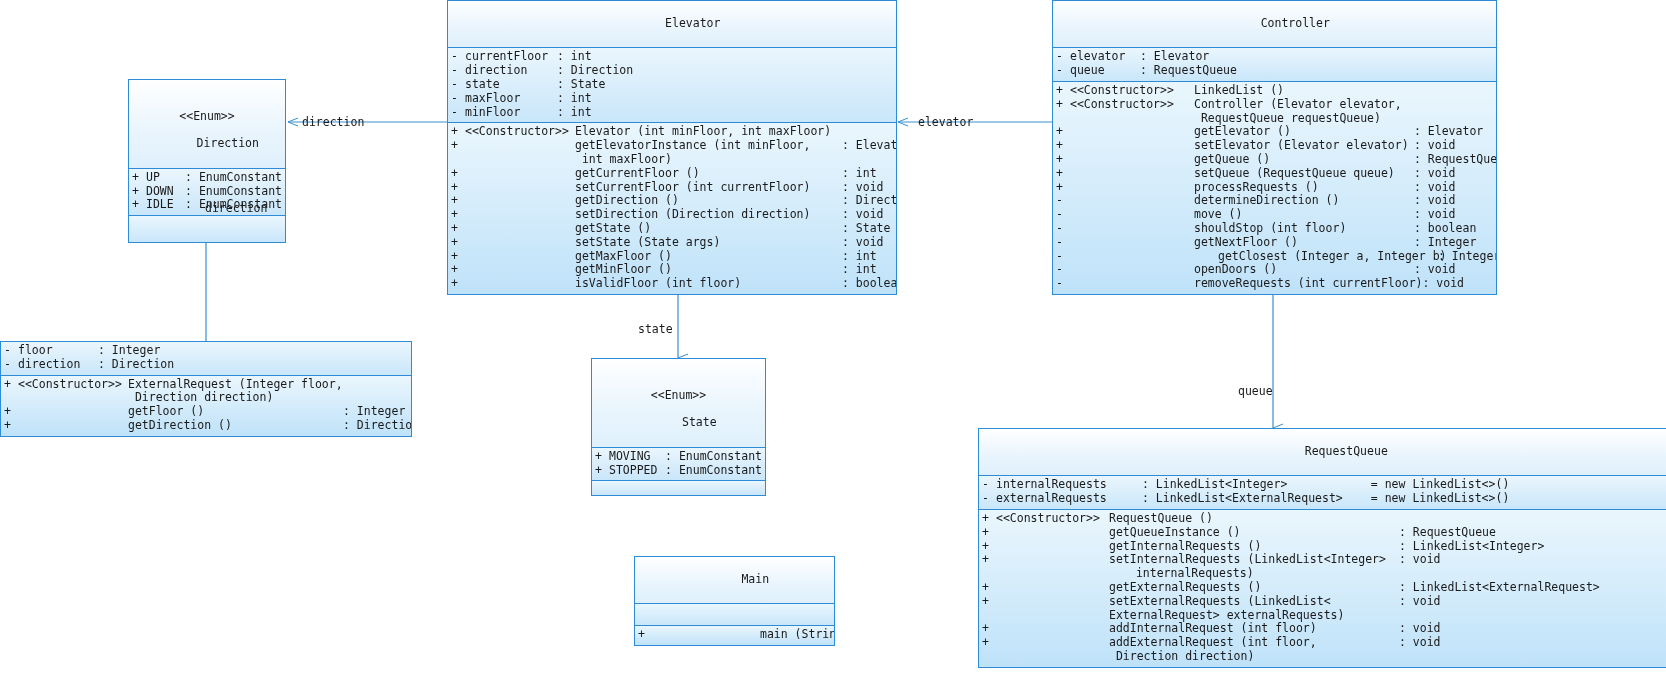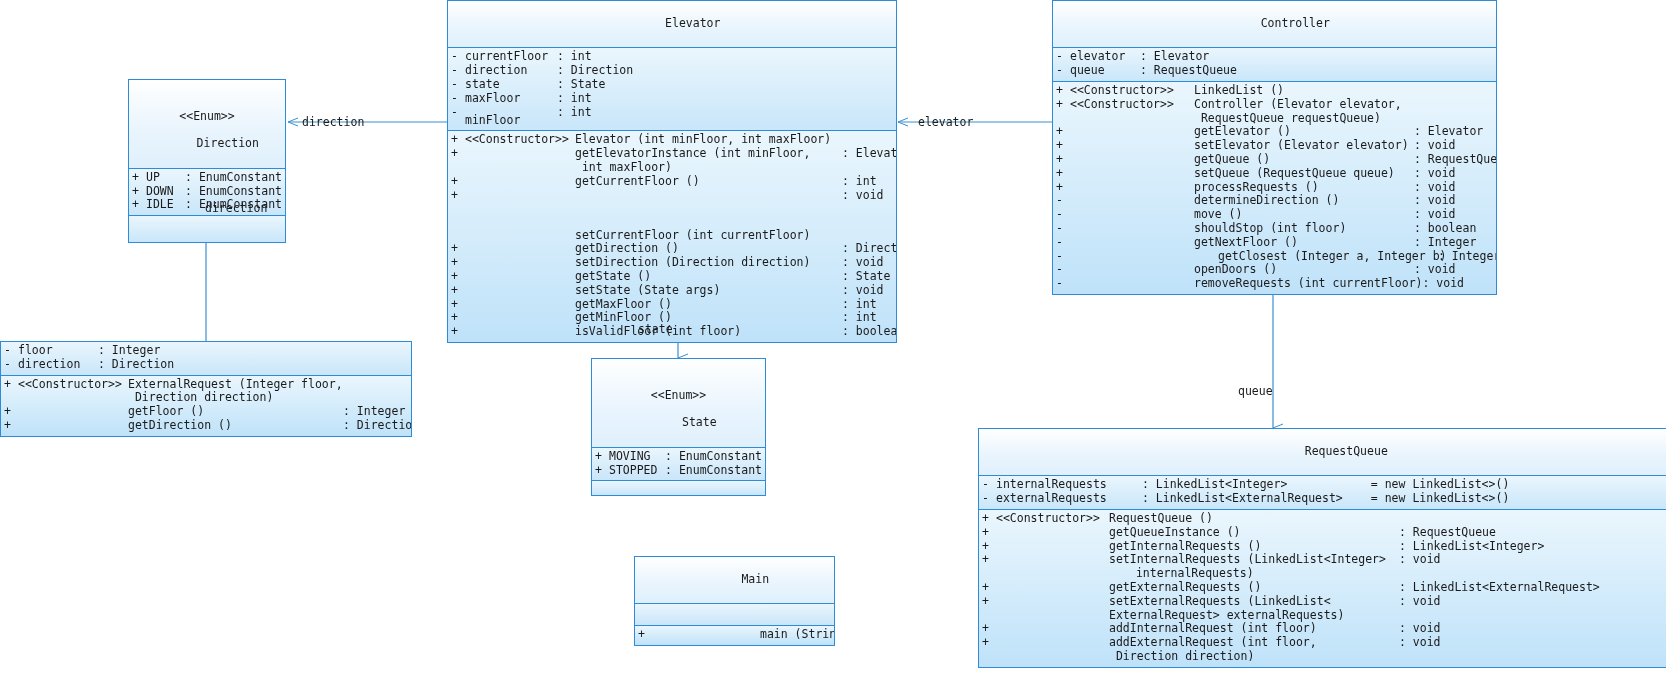--- a/index.html
+++ b/index.html
@@ -130,28 +130,28 @@
 
   <div class="uml-class" style="left:447px; top:0px; width:450px;">
     <div class="uml-title">
       <span>Elevator</span>
     </div>
     <div class="uml-attrs" id="elevator-attrs">
         <div class="row"><span class="vis">-</span><span style="display: inline-block; min-width: 92px;">currentFloor</span><span>: int</span></div>
         <div class="row"><span class="vis">-</span><span style="display: inline-block; min-width: 92px;">direction</span><span>: Direction</span></div>
         <div class="row"><span class="vis">-</span><span style="display: inline-block; min-width: 92px;">state</span><span>: State</span></div>
         <div class="row"><span class="vis">-</span><span style="display: inline-block; min-width: 92px;">maxFloor</span><span>: int</span></div>
-        <div class="row"><span class="vis">-</span><span style="display: inline-block; min-width: 92px; margin-top: 8px;">minFloor</span><span>: int</span></div>
+        <div class="row"><span class="vis">-</span><span style="display: inline-block; min-width: 92px;">minFloor</span><span>: int</span></div>
       </div>
     <div class="uml-ops" id="elevator-ops">
         <div class="row"><span class="vis">+</span><span style="display: inline-block; min-width: 110px;">&lt;&lt;Constructor&gt;&gt;</span><span style="display: inline-block; min-width: 267px;">Elevator (int minFloor, int maxFloor)</span><span></span></div>
         <div class="row"><span class="vis">+</span><span style="display: inline-block; min-width: 110px;"></span><span style="display: inline-block; min-width: 267px;">getElevatorInstance (int minFloor,</span><span>: Elevator</span></div>
         <div class="row"><span class="vis"></span><span style="display: inline-block; min-width: 110px;"></span><span style="display: inline-block; min-width: 267px;"> int maxFloor)</span><span></span></div>
         <div class="row"><span class="vis">+</span><span style="display: inline-block; min-width: 110px;"></span><span style="display: inline-block; min-width: 267px;">getCurrentFloor ()</span><span>: int</span></div>
-        <div class="row"><span class="vis">+</span><span style="display: inline-block; min-width: 110px;"></span><span style="display: inline-block; min-width: 267px; margin-top: 40px;">setCurrentFloor (int currentFloor)</span><span>: void</span></div>
+        <div class="row"><span class="vis">+</span><span style="display: inline-block; min-width: 110px;"></span><span style="display: inline-block; min-width: 267px;">setCurrentFloor (int currentFloor)</span><span>: void</span></div>
         <div class="row"><span class="vis">+</span><span style="display: inline-block; min-width: 110px;"></span><span style="display: inline-block; min-width: 267px;">getDirection ()</span><span>: Direction</span></div>
         <div class="row"><span class="vis">+</span><span style="display: inline-block; min-width: 110px;"></span><span style="display: inline-block; min-width: 267px;">setDirection (Direction direction)</span><span>: void</span></div>
         <div class="row"><span class="vis">+</span><span style="display: inline-block; min-width: 110px;"></span><span style="display: inline-block; min-width: 267px;">getState ()</span><span>: State</span></div>
         <div class="row"><span class="vis">+</span><span style="display: inline-block; min-width: 110px;"></span><span style="display: inline-block; min-width: 267px;">setState (State args)</span><span>: void</span></div>
         <div class="row"><span class="vis">+</span><span style="display: inline-block; min-width: 110px;"></span><span style="display: inline-block; min-width: 267px;">getMaxFloor ()</span><span>: int</span></div>
         <div class="row"><span class="vis">+</span><span style="display: inline-block; min-width: 110px;"></span><span style="display: inline-block; min-width: 267px;">getMinFloor ()</span><span>: int</span></div>
         <div class="row"><span class="vis">+</span><span style="display: inline-block; min-width: 110px;"></span><span style="display: inline-block; min-width: 267px;">isValidFloor (int floor)</span><span>: boolean</span></div>
       </div>
   </div>
 

